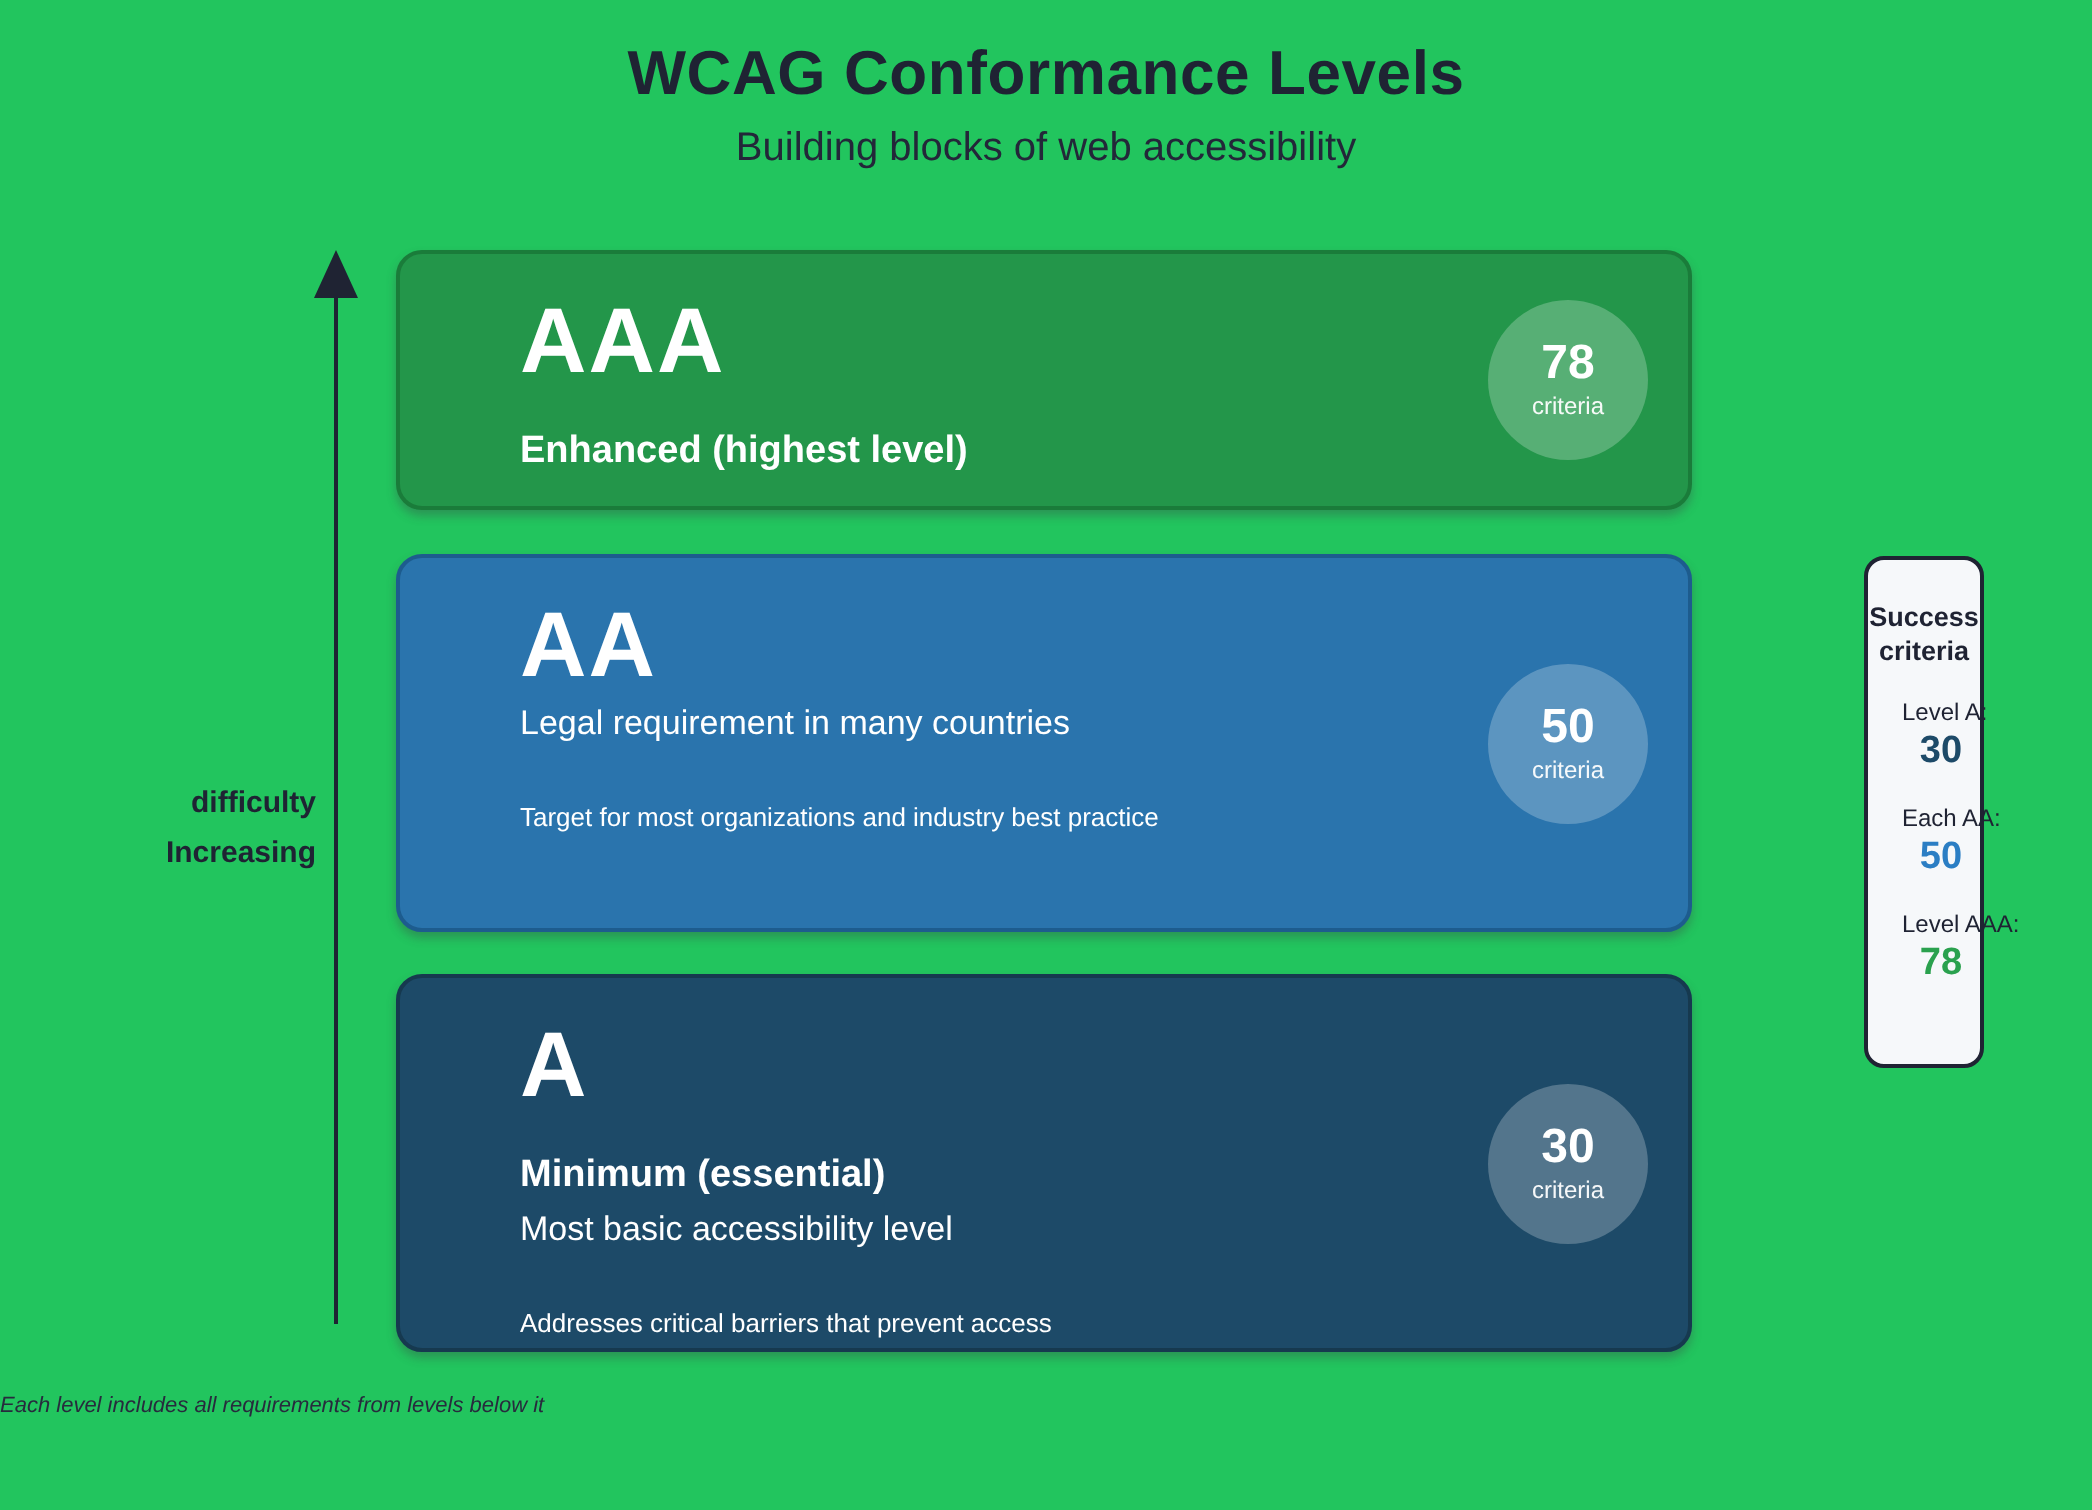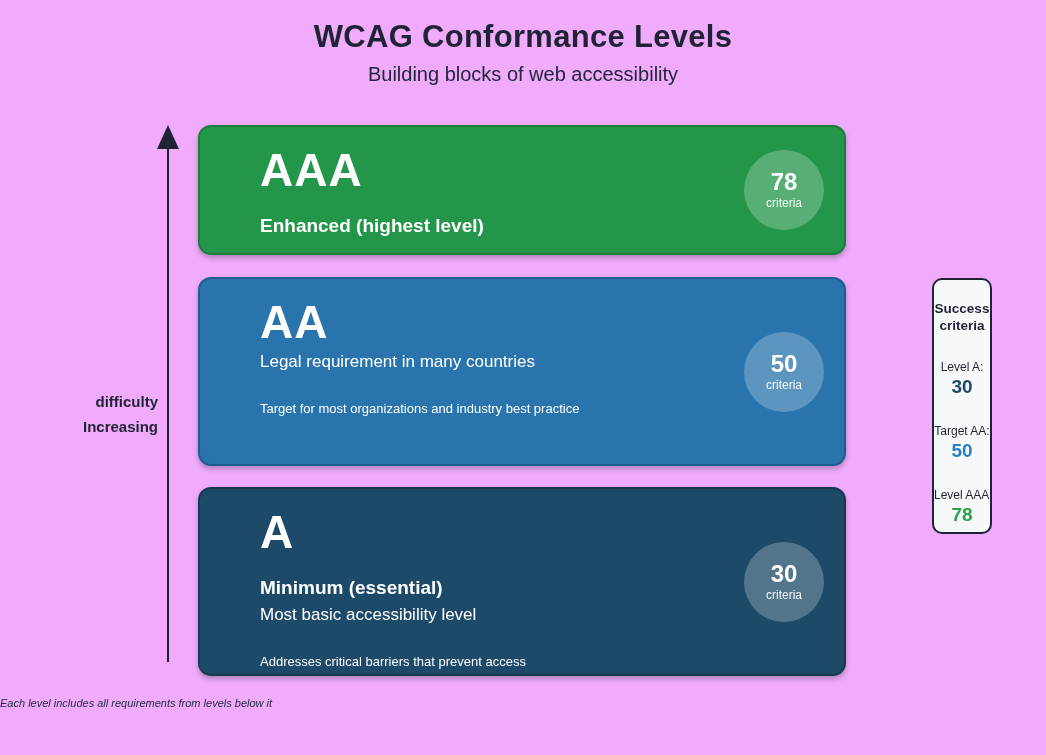--- a/index.html
+++ b/index.html
@@ -4,21 +4,21 @@
 <style>
   html, body { margin: 0; padding: 0; }
   body {
     font-family: "Liberation Sans", "DejaVu Sans", sans-serif;
     background: #ffffff;
   }
   .canvas {
     position: relative;
     width: 1046px;
     height: 755px;
-    background: #f0abfc;
+    background: #22c55e;
     overflow: hidden;
     color: #1f2333;
   }
 
   
   .page-title {
     position: absolute;
     top: 19px; left: 0; width: 1046px;
     text-align: center;
     font-size: 31px;
@@ -133,21 +133,21 @@
     border-radius: 10px;
     text-align: center;
   }
   .legend-title {
     margin-top: 20px;
     font-size: 13.5px;
     font-weight: bold;
     line-height: 17px;
     color: #1f2333;
   }
-  .legend-entry { margin-top: 25px; }
+  .legend-entry { margin-top: 14px; padding-left: 17px; }
   .legend-entry-label {
     font-size: 12px;
     line-height: 16px;
     color: #1f2333;
     white-space: nowrap;
   }
   .legend-entry-value {
     font-size: 19px;
     font-weight: bold;
     line-height: 23px;
@@ -207,21 +207,21 @@
     </div>
   </div>
 
   <div class="legend-panel">
     <div class="legend-title">Success criteria</div>
     <div class="legend-entry">
       <div class="legend-entry-label">Level A:</div>
       <div class="legend-entry-value" style="color: rgb(29, 74, 104);">30</div>
     </div>
     <div class="legend-entry">
-      <div class="legend-entry-label">Target AA:</div>
+      <div class="legend-entry-label">Each AA:</div>
       <div class="legend-entry-value" style="color: rgb(43, 126, 196);">50</div>
     </div>
     <div class="legend-entry">
       <div class="legend-entry-label">Level AAA:</div>
       <div class="legend-entry-value" style="color: rgb(42, 161, 78);">78</div>
     </div>
   </div>
 
   <div class="footnote">Each level includes all requirements from levels below it</div>
 

